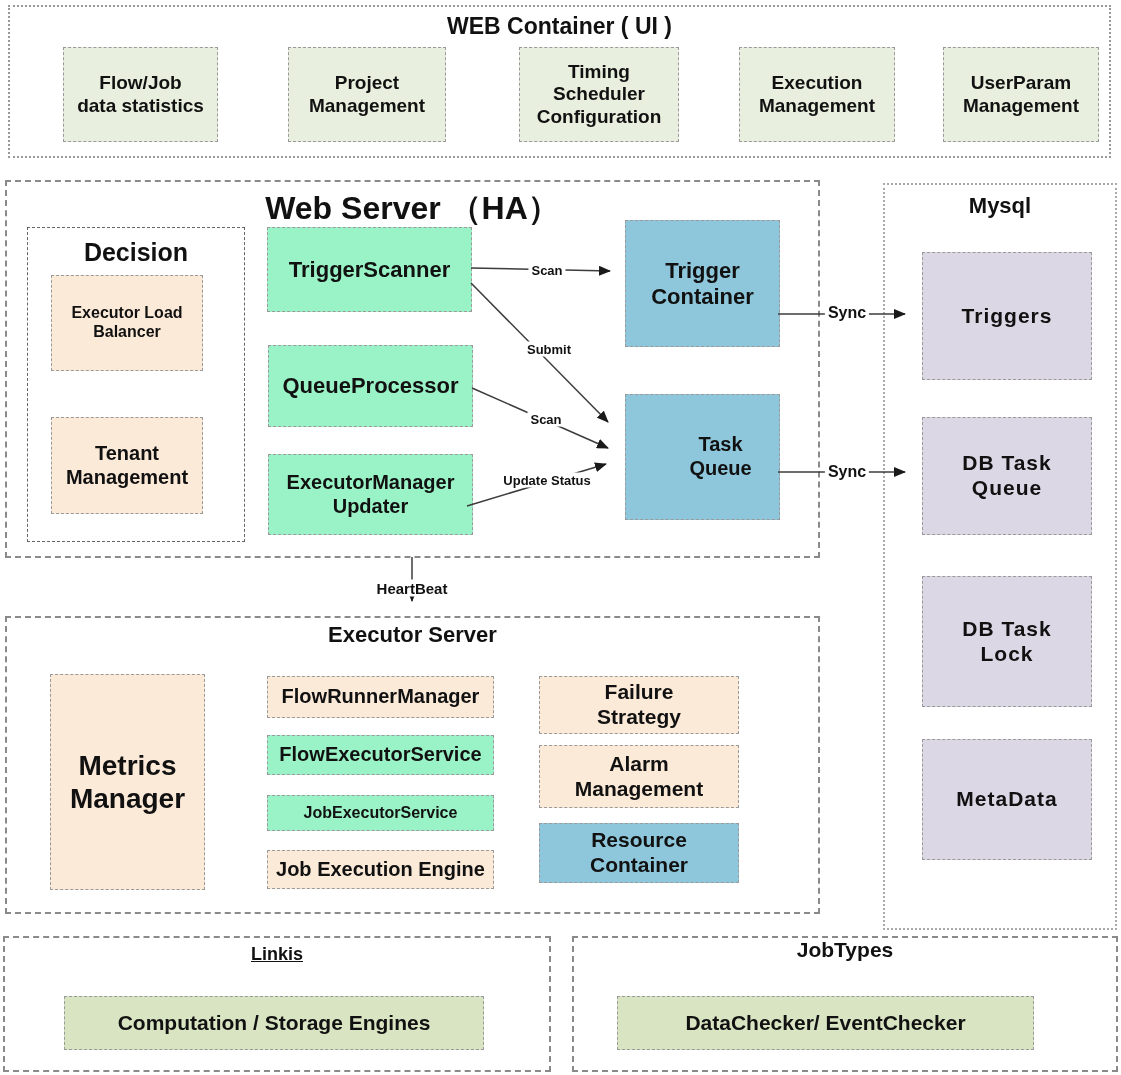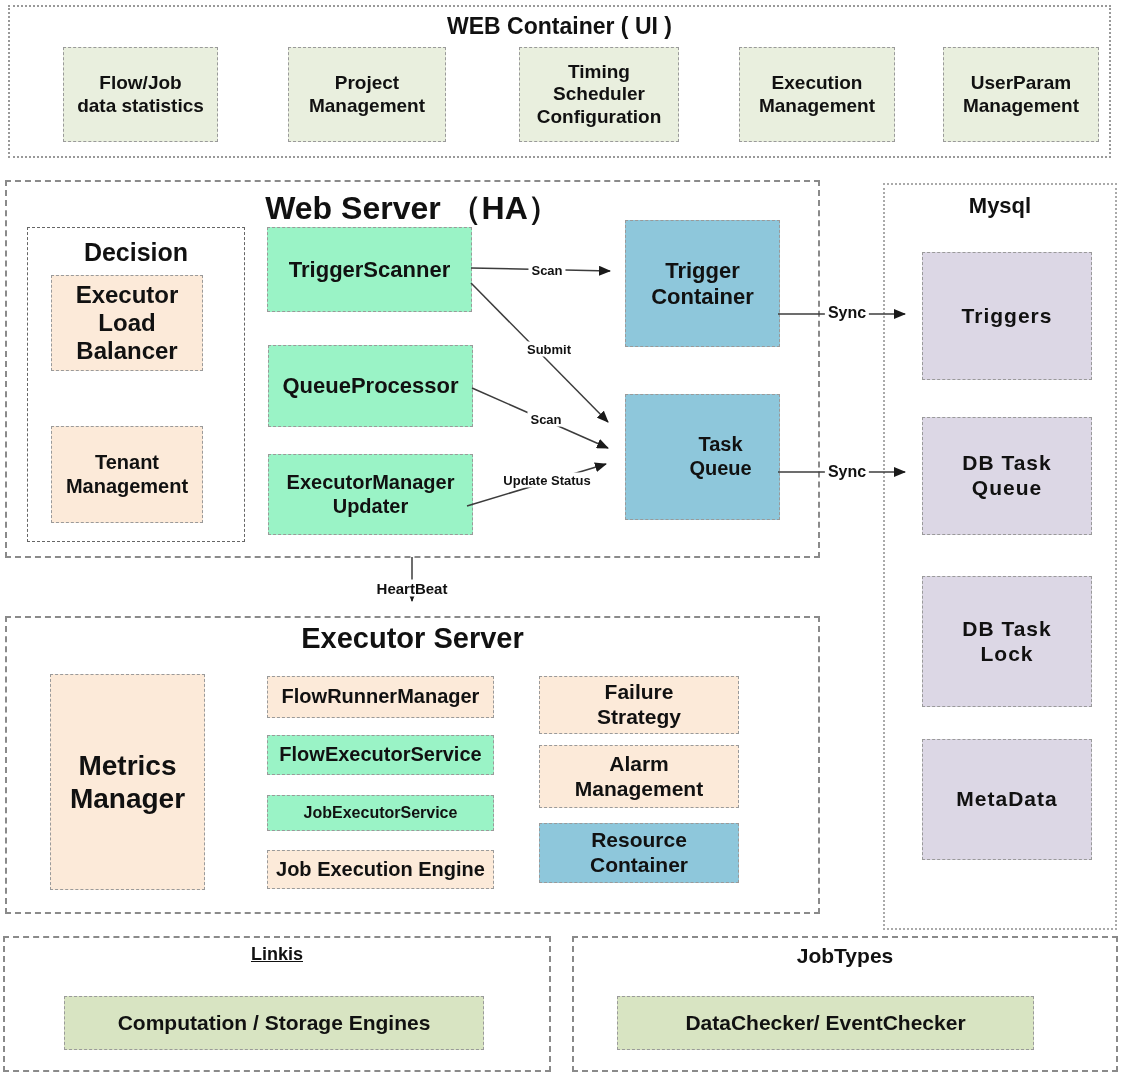--- a/index.html
+++ b/index.html
@@ -51,23 +51,23 @@
 Management</div>
     <div class="box green" style="left:933px;top:40px;width:156px;height:95px;font-size:19px;">UserParam
 Management</div>
   </div>
 
   <div class="sec dashed-sec" style="left:5px;top:180px;width:815px;height:378px;">
     <div class="sec-title" style="font-size:32px;margin-top:5px;">Web Server （HA）</div>
 
     <div class="sec decision-sec" style="left:20px;top:45px;width:218px;height:315px;">
       <div class="sec-title" style="font-size:25px;margin-top:10px;">Decision</div>
-      <div class="box peach" style="left:23px;top:47px;width:152px;height:96px;font-size:24px;">Executor Load
+      <div class="box peach" style="left:23px;top:47px;width:152px;height:96px;font-size:16px;">Executor Load
 Balancer</div>
-      <div class="box peach" style="left:23px;top:198px;width:152px;height:97px;font-size:20px;">Tenant
+      <div class="box peach" style="left:23px;top:189px;width:152px;height:97px;font-size:20px;">Tenant
 Management</div>
     </div>
 
     <div class="box mint" style="left:260px;top:45px;width:205px;height:85px;font-size:22px;">TriggerScanner</div>
     <div class="box mint" style="left:261px;top:163px;width:205px;height:82px;font-size:22px;">QueueProcessor</div>
     <div class="box mint" style="left:261px;top:272px;width:205px;height:81px;font-size:20px;">ExecutorManager
 Updater</div>
 
     <div class="box blue" style="left:618px;top:38px;width:155px;height:127px;font-size:22px;">Trigger
 Container</div>
@@ -79,21 +79,21 @@
     <div class="sec-title" style="font-size:22px;margin-top:8px;">Mysql</div>
     <div class="box lav" style="left:37px;top:67px;width:170px;height:128px;font-size:21px;">Triggers</div>
     <div class="box lav" style="left:37px;top:232px;width:170px;height:118px;font-size:21px;">DB Task
 Queue</div>
     <div class="box lav" style="left:37px;top:391px;width:170px;height:131px;font-size:21px;">DB Task
 Lock</div>
     <div class="box lav" style="left:37px;top:554px;width:170px;height:121px;font-size:21px;">MetaData</div>
   </div>
 
   <div class="sec dashed-sec" style="left:5px;top:616px;width:815px;height:298px;">
-    <div class="sec-title" style="font-size:29px;margin-top:4px;">Executor Server</div>
+    <div class="sec-title" style="font-size:22px;margin-top:4px;">Executor Server</div>
     <div class="box peach" style="left:43px;top:56px;width:155px;height:216px;font-size:28px;">Metrics
 Manager</div>
 
     <div class="box peach" style="left:260px;top:58px;width:227px;height:42px;font-size:20px;">FlowRunnerManager</div>
     <div class="box mint" style="left:260px;top:117px;width:227px;height:40px;font-size:20px;">FlowExecutorService</div>
     <div class="box mint" style="left:260px;top:177px;width:227px;height:36px;font-size:16px;">JobExecutorService</div>
     <div class="box peach" style="left:532px;top:58px;width:200px;height:58px;font-size:21px;">Failure
 Strategy</div>
 
     <div class="box peach" style="left:260px;top:232px;width:227px;height:39px;font-size:20px;">Job Execution Engine</div>
@@ -102,21 +102,21 @@
     <div class="box blue" style="left:532px;top:205px;width:200px;height:60px;font-size:21px;">Resource
 Container</div>
   </div>
 
   <div class="sec dashed-sec" style="left:3px;top:936px;width:548px;height:136px;">
     <div class="sec-title" style="font-size:18px;margin-top:6px;text-decoration:underline;">Linkis</div>
     <div class="box dgreen" style="left:59px;top:58px;width:420px;height:54px;font-size:21px;">Computation / Storage Engines</div>
   </div>
 
   <div class="sec dashed-sec" style="left:572px;top:936px;width:546px;height:136px;">
-    <div class="sec-title" style="font-size:21px;margin-top:6px;">JobTypes</div>
+    <div class="sec-title" style="font-size:21px;">JobTypes</div>
     <div class="box dgreen" style="left:43px;top:58px;width:417px;height:54px;font-size:21px;">DataChecker/ EventChecker</div>
   </div>
 
   <svg class="overlay" width="1121" height="1075" viewBox="0 0 1121 1075">
     <defs>
       <marker id="ah" markerWidth="12" markerHeight="10" refX="11" refY="5" orient="auto" markerUnits="userSpaceOnUse">
         <path d="M0,0 L12,5 L0,10 z" fill="#1a1a1a"></path>
       </marker>
     </defs>
     <g stroke="#3c3c3c" stroke-width="1.5" fill="none">

